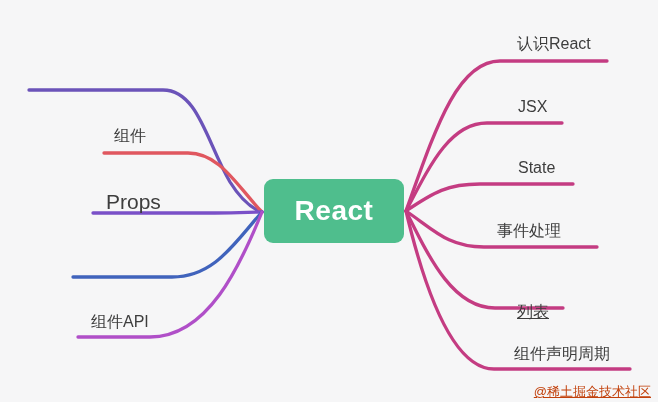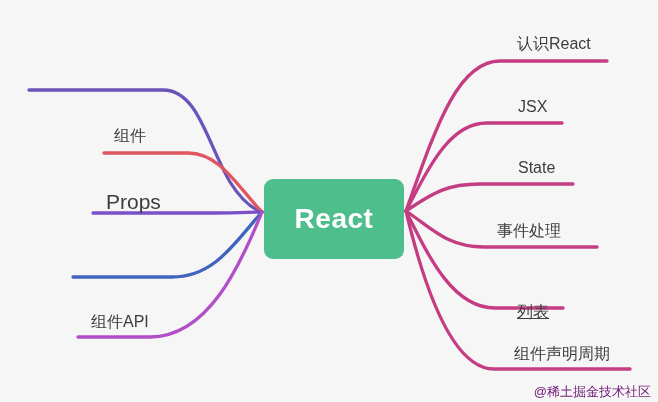--- a/index.html
+++ b/index.html
@@ -36,21 +36,21 @@
   
   .lab-r0 { left: 517px; top: 34px;  }
   .lab-r1 { left: 518px; top: 98px;  }
   .lab-r2 { left: 518px; top: 159px; }
   .lab-r3 { left: 497px; top: 221px; }
   .lab-r4 { left: 517px; top: 302px; text-decoration: underline; }
   .lab-r5 { left: 514px; top: 344px; }
   .center-node {
     position: absolute;
     left: 264px; top: 179px;
-    width: 140px; height: 80px;
+    width: 140px; height: 64px;
     border-radius: 9px;
     display: flex;
     align-items: center;
     justify-content: center;
   }
   .center-node span {
     font-size: 28px;
     font-weight: bold;
     letter-spacing: 0.5px;
   }
@@ -90,15 +90,15 @@
   <div class="label lab-r1">JSX</div>
   <div class="label lab-r2">State</div>
   <div class="label lab-r3">事件处理</div>
   <div class="label lab-r4">列表</div>
   <div class="label lab-r5">组件声明周期</div>
 
   <div class="center-node" style="background: rgb(79, 190, 141);">
     <span style="color: rgb(255, 255, 255);">React</span>
   </div>
 
-  <div class="watermark" style="color: #701a75;">@稀土掘金技术社区</div>
+  <div class="watermark" style="color: #c2410c; text-decoration: underline;">@稀土掘金技术社区</div>
 
 </div>
 
 </body></html>

